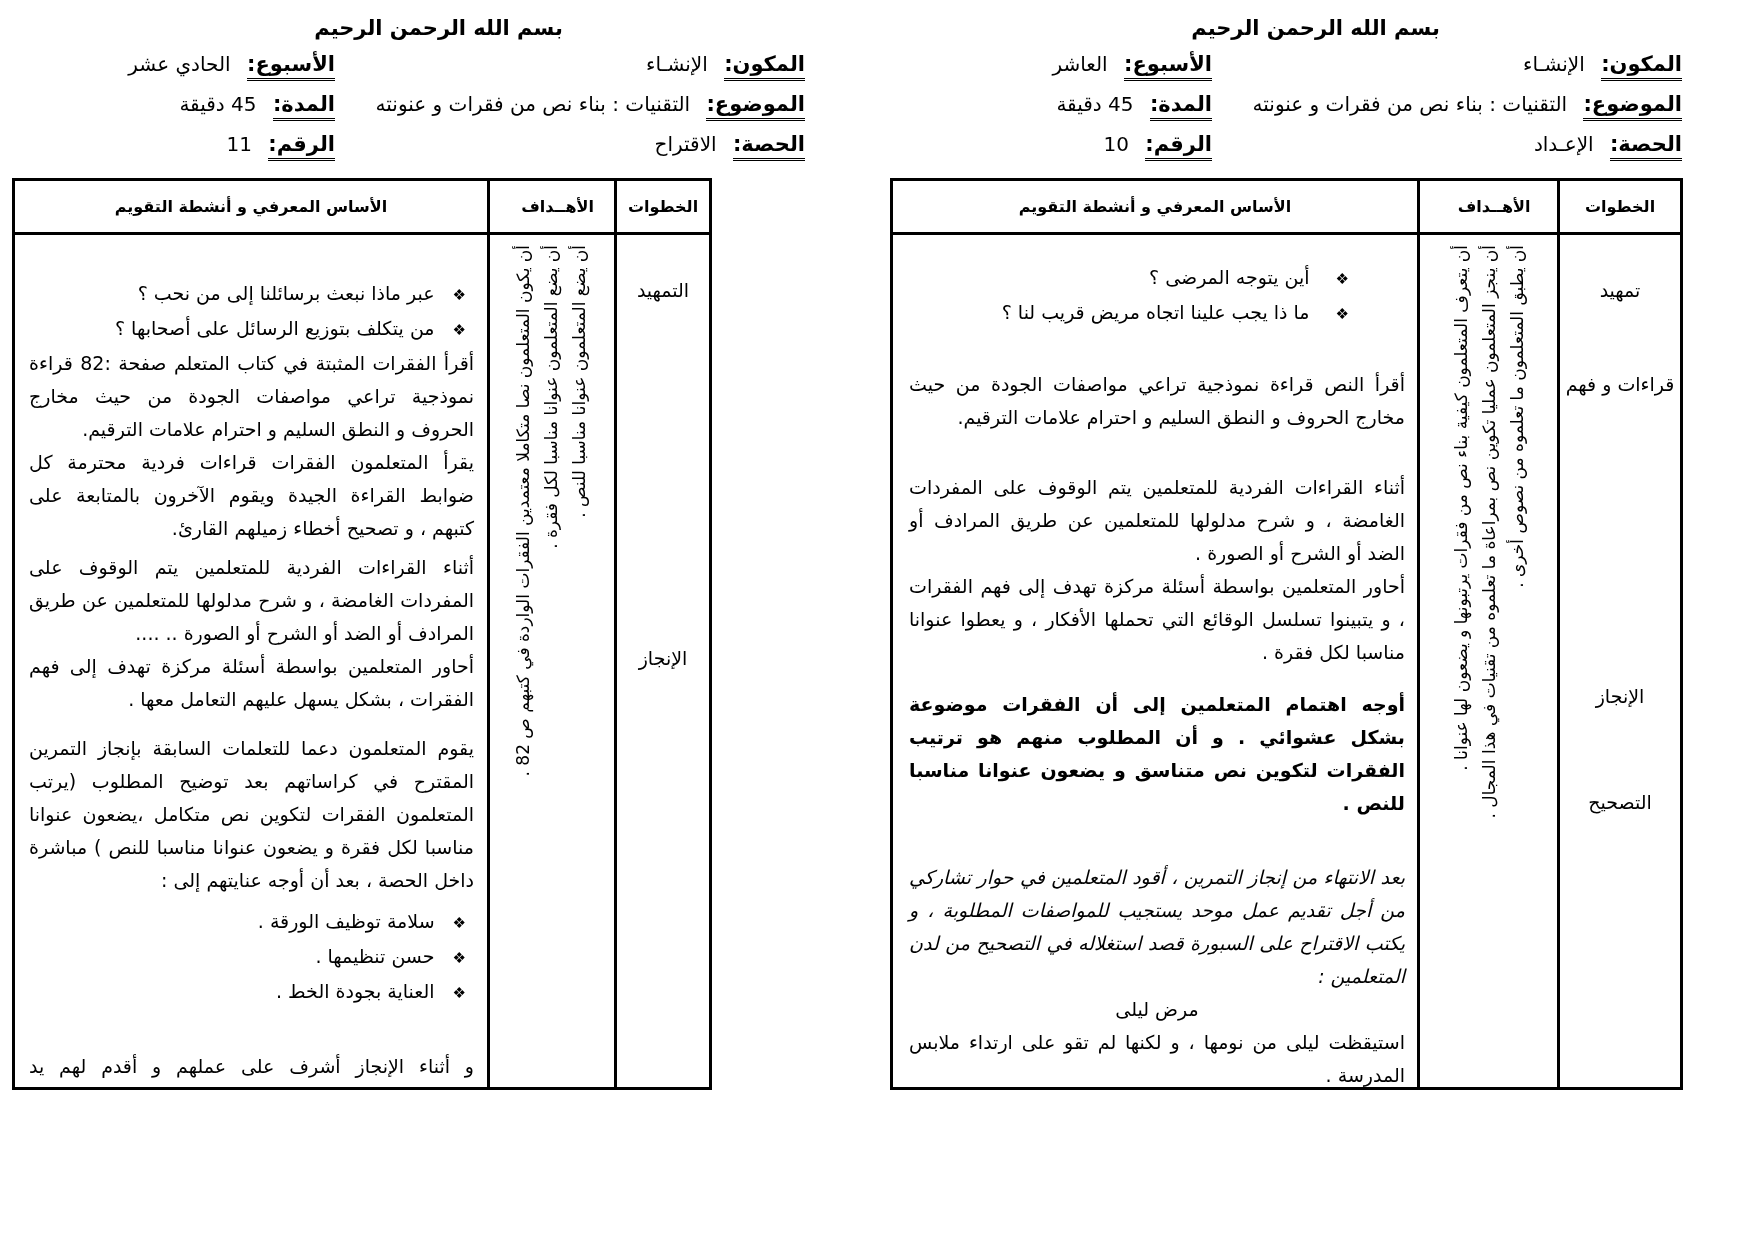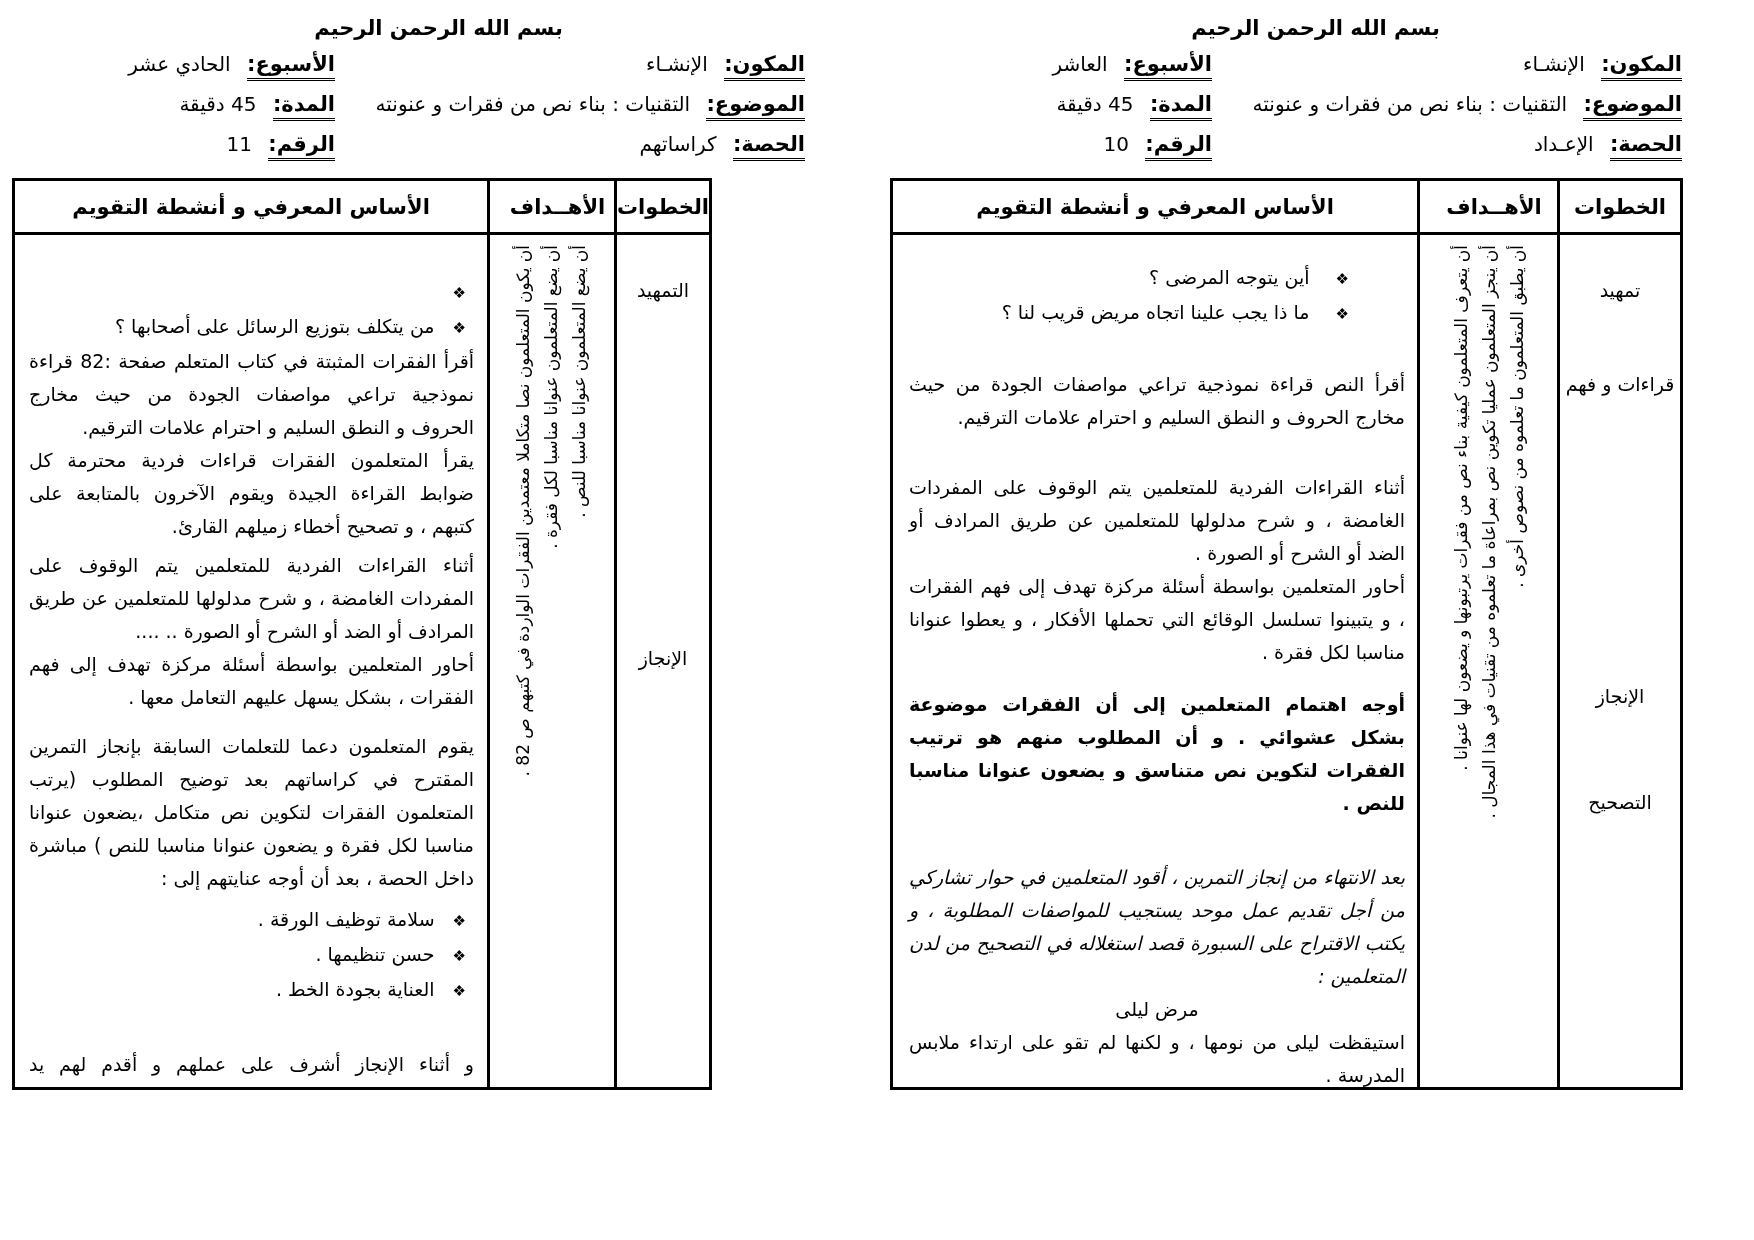--- a/index.html
+++ b/index.html
@@ -15,21 +15,21 @@
   .f-primary{position:absolute;right:72px;top:4px;}
   .f-secondary{position:absolute;right:542px;top:4px;margin-left:24px;}
   .lbl{font-weight:bold;font-size:21px;border-bottom:3px double #000;padding-bottom:2px;}
   .val{margin-right:10px;}
   
   .tbl{position:absolute;top:178px;height:912px;box-sizing:border-box;
        border:3px solid #000;display:grid;grid-template-rows:54px 1fr;background:#fff;}
   .p10 .tbl{left:13px;width:793px;grid-template-columns:123px 140px 1fr;}
   .p11 .tbl{left:12px;width:700px;grid-template-columns:95px 127px 1fr;}
   .hc{display:flex;align-items:center;justify-content:center;font-weight:bold;
-      font-size:21px;border-bottom:3px solid #000;overflow:hidden;}
+      font-size:16px;border-bottom:3px solid #000;overflow:hidden;}
   .bc{overflow:hidden;}
   .c-steps{border-left:3px solid #000;}
   .c-obj{border-left:3px solid #000;padding-left:11px;}
   .steps-cell{position:relative;font-size:19px;}
   .step{position:absolute;width:100%;text-align:center;white-space:nowrap;}
   .p10 .step.s0{top:44px;} .p10 .step.s1{top:138px;}
   .p10 .step.s2{top:450px;} .p10 .step.s3{top:556px;}
   .p11 .step.s0{top:44px;} .p11 .step.s1{top:412px;}
   
   .obj-cell{position:relative;}
@@ -154,21 +154,21 @@
           <span class="val">التقنيات : بناء نص من فقرات و عنونته</span>
         </div>
         <div class="fld f-secondary">
           <span class="lbl">المدة:</span>
           <span class="val">45 دقيقة</span>
         </div>
       </div>
       <div class="hrow">
         <div class="fld f-primary">
           <span class="lbl">الحصة:</span>
-          <span class="val">كراساتهم</span>
+          <span class="val">الاقتراح</span>
         </div>
         <div class="fld f-secondary">
           <span class="lbl">الرقم:</span>
           <span class="val">11</span>
         </div>
       </div>
     </div>
 
     <div class="tbl">
       <div class="hc c-steps">الخطوات</div>
@@ -184,20 +184,21 @@
         <div class="obj-rotor">
           <p class="obj">أن يكون المتعلمون نصا متكاملا معتمدين الفقرات الواردة في كتبهم ص 82 .</p>
           <p class="obj">أن يضع المتعلمون عنوانا مناسبا لكل فقرة .</p>
           <p class="obj">أن يضع المتعلمون عنوانا مناسبا للنص .</p>
         </div>
       </div>
 
       <div class="bc content-cell">
         <div class="blt">
           <span class="dia">❖</span>
+          <span>عبر ماذا نبعث برسائلنا إلى من نحب ؟</span>
         </div>
         <div class="blt">
           <span class="dia">❖</span>
           <span>من يتكلف بتوزيع الرسائل على أصحابها ؟</span>
         </div>
         <p class="para">أقرأ الفقرات المثبتة في كتاب المتعلم صفحة :82 قراءة نموذجية  تراعي مواصفات الجودة من حيث مخارج الحروف و النطق السليم و احترام علامات الترقيم.</p>
         <p class="para">يقرأ المتعلمون الفقرات قراءات فردية محترمة كل ضوابط القراءة الجيدة ويقوم الآخرون بالمتابعة على كتبهم ، و تصحيح أخطاء زميلهم القارئ.</p>
         <p class="para mt-d">أثناء القراءات الفردية للمتعلمين يتم الوقوف على المفردات الغامضة ، و شرح مدلولها للمتعلمين عن طريق المرادف أو الضد أو الشرح أو الصورة .. ....</p>
         <p class="para">أحاور المتعلمين بواسطة أسئلة مركزة تهدف إلى فهم الفقرات ، بشكل يسهل عليهم التعامل معها .</p>
         <p class="para mt-e">يقوم المتعلمون دعما للتعلمات السابقة بإنجاز التمرين المقترح في كراساتهم بعد توضيح المطلوب (يرتب المتعلمون الفقرات لتكوين نص متكامل ،يضعون عنوانا مناسبا لكل فقرة و يضعون عنوانا مناسبا للنص ) مباشرة داخل الحصة ، بعد أن أوجه عنايتهم إلى :</p>

